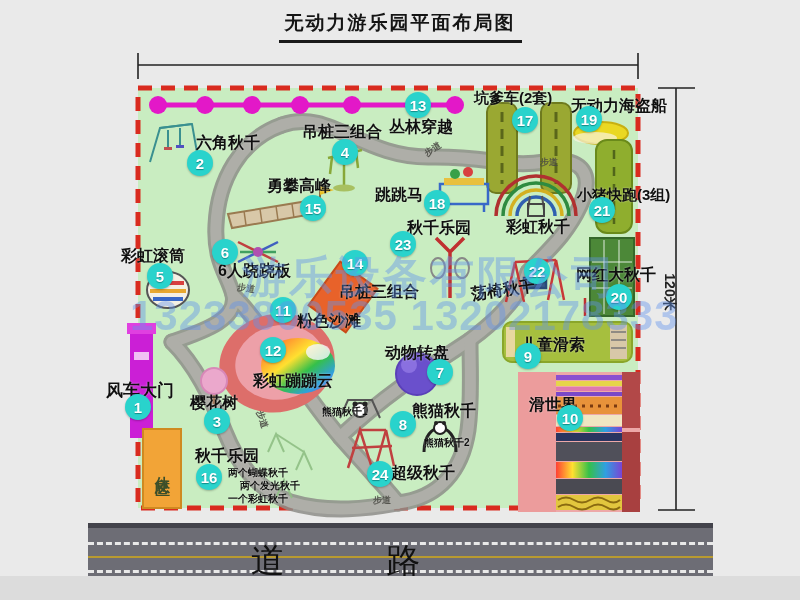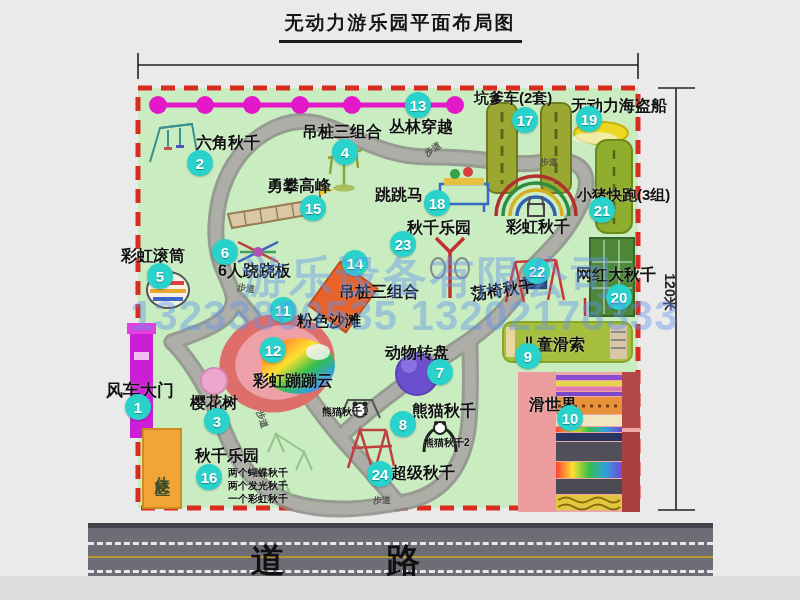--- a/index.html
+++ b/index.html
@@ -26,21 +26,21 @@
         border:2px solid #cf8a20;z-index:28;display:flex;align-items:center;justify-content:center;}
   .rest span{writing-mode:vertical-rl;text-orientation:upright;font-size:15px;font-weight:bold;
         color:#3c4f2a;letter-spacing:3px;}
   .road{position:absolute;left:88px;top:523px;width:625px;height:69px;background:#6d6d75;
         border-top:5px solid #43434b;border-bottom:5px solid #43434b;z-index:5;}
   .road .lane1,.road .lane2{position:absolute;left:0;width:100%;height:0;
         border-top:3px dashed #e9e9e9;}
   .road .lane1{top:14px;} .road .lane2{top:42px;}
   .road .center{position:absolute;left:0;top:28px;width:100%;height:2px;background:#b89a30;}
   .road .road-text{position:absolute;left:0;top:10px;width:100%;text-align:center;
-        font-size:34px;font-weight:bold;color:#111;letter-spacing:46px;
+        font-size:34px;font-weight:normal;color:#111;letter-spacing:46px;
         transform:translateX(-42px);}
   .wm{position:absolute;color:rgba(95,145,235,.42);font-weight:bold;z-index:60;
         white-space:nowrap;pointer-events:none;}
   .wm.l1{left:242px;top:248px;font-size:44px;letter-spacing:3px;}
   .wm.l2{left:130px;top:292px;font-size:42px;letter-spacing:1px;}
 </style>
 </head>
 <body>
 
 <div class="page">
@@ -316,21 +316,21 @@
   <div class="lbl" style="left:412px;top:401px">熊猫秋千</div>
   <div class="lbl" style="left:521px;top:335px">儿童滑索</div>
   <div class="lbl" style="left:529px;top:395px">滑世界</div>
   <div class="lbl" style="left:297px;top:311px">粉色沙滩</div>
   <div class="lbl" style="left:253px;top:371px">彩虹蹦蹦云</div>
   <div class="lbl" style="left:389px;top:117px">丛林穿越</div>
   <div class="lbl" style="left:339px;top:282px">吊桩三组合</div>
   <div class="lbl" style="left:267px;top:176px">勇攀高峰</div>
   <div class="lbl" style="left:195px;top:446px">秋千乐园</div>
   <div class="lbl sm" style="left:228px;top:466px">两个蝴蝶秋千</div>
-  <div class="lbl sm" style="left:228px;top:479px">两个发光秋千</div>
+  <div class="lbl sm" style="left:240px;top:479px">两个发光秋千</div>
   <div class="lbl sm" style="left:228px;top:492px">一个彩虹秋千</div>
   <div class="lbl md" style="left:474px;top:89px">坑爹车(2套)</div>
   <div class="lbl" style="left:375px;top:185px">跳跳马</div>
   <div class="lbl" style="left:571px;top:96px">无动力海盗船</div>
   <div class="lbl" style="left:576px;top:265px">网红大秋千</div>
   <div class="lbl md" style="left:577px;top:186px">小猪快跑(3组)</div>
   <div class="lbl" style="left:471px;top:280px;transform:rotate(-8deg)">荡椅秋千</div>
   <div class="lbl" style="left:407px;top:218px">秋千乐园</div>
   <div class="lbl" style="left:391px;top:463px">超级秋千</div>
   <div class="lbl" style="left:506px;top:217px">彩虹秋千</div>

